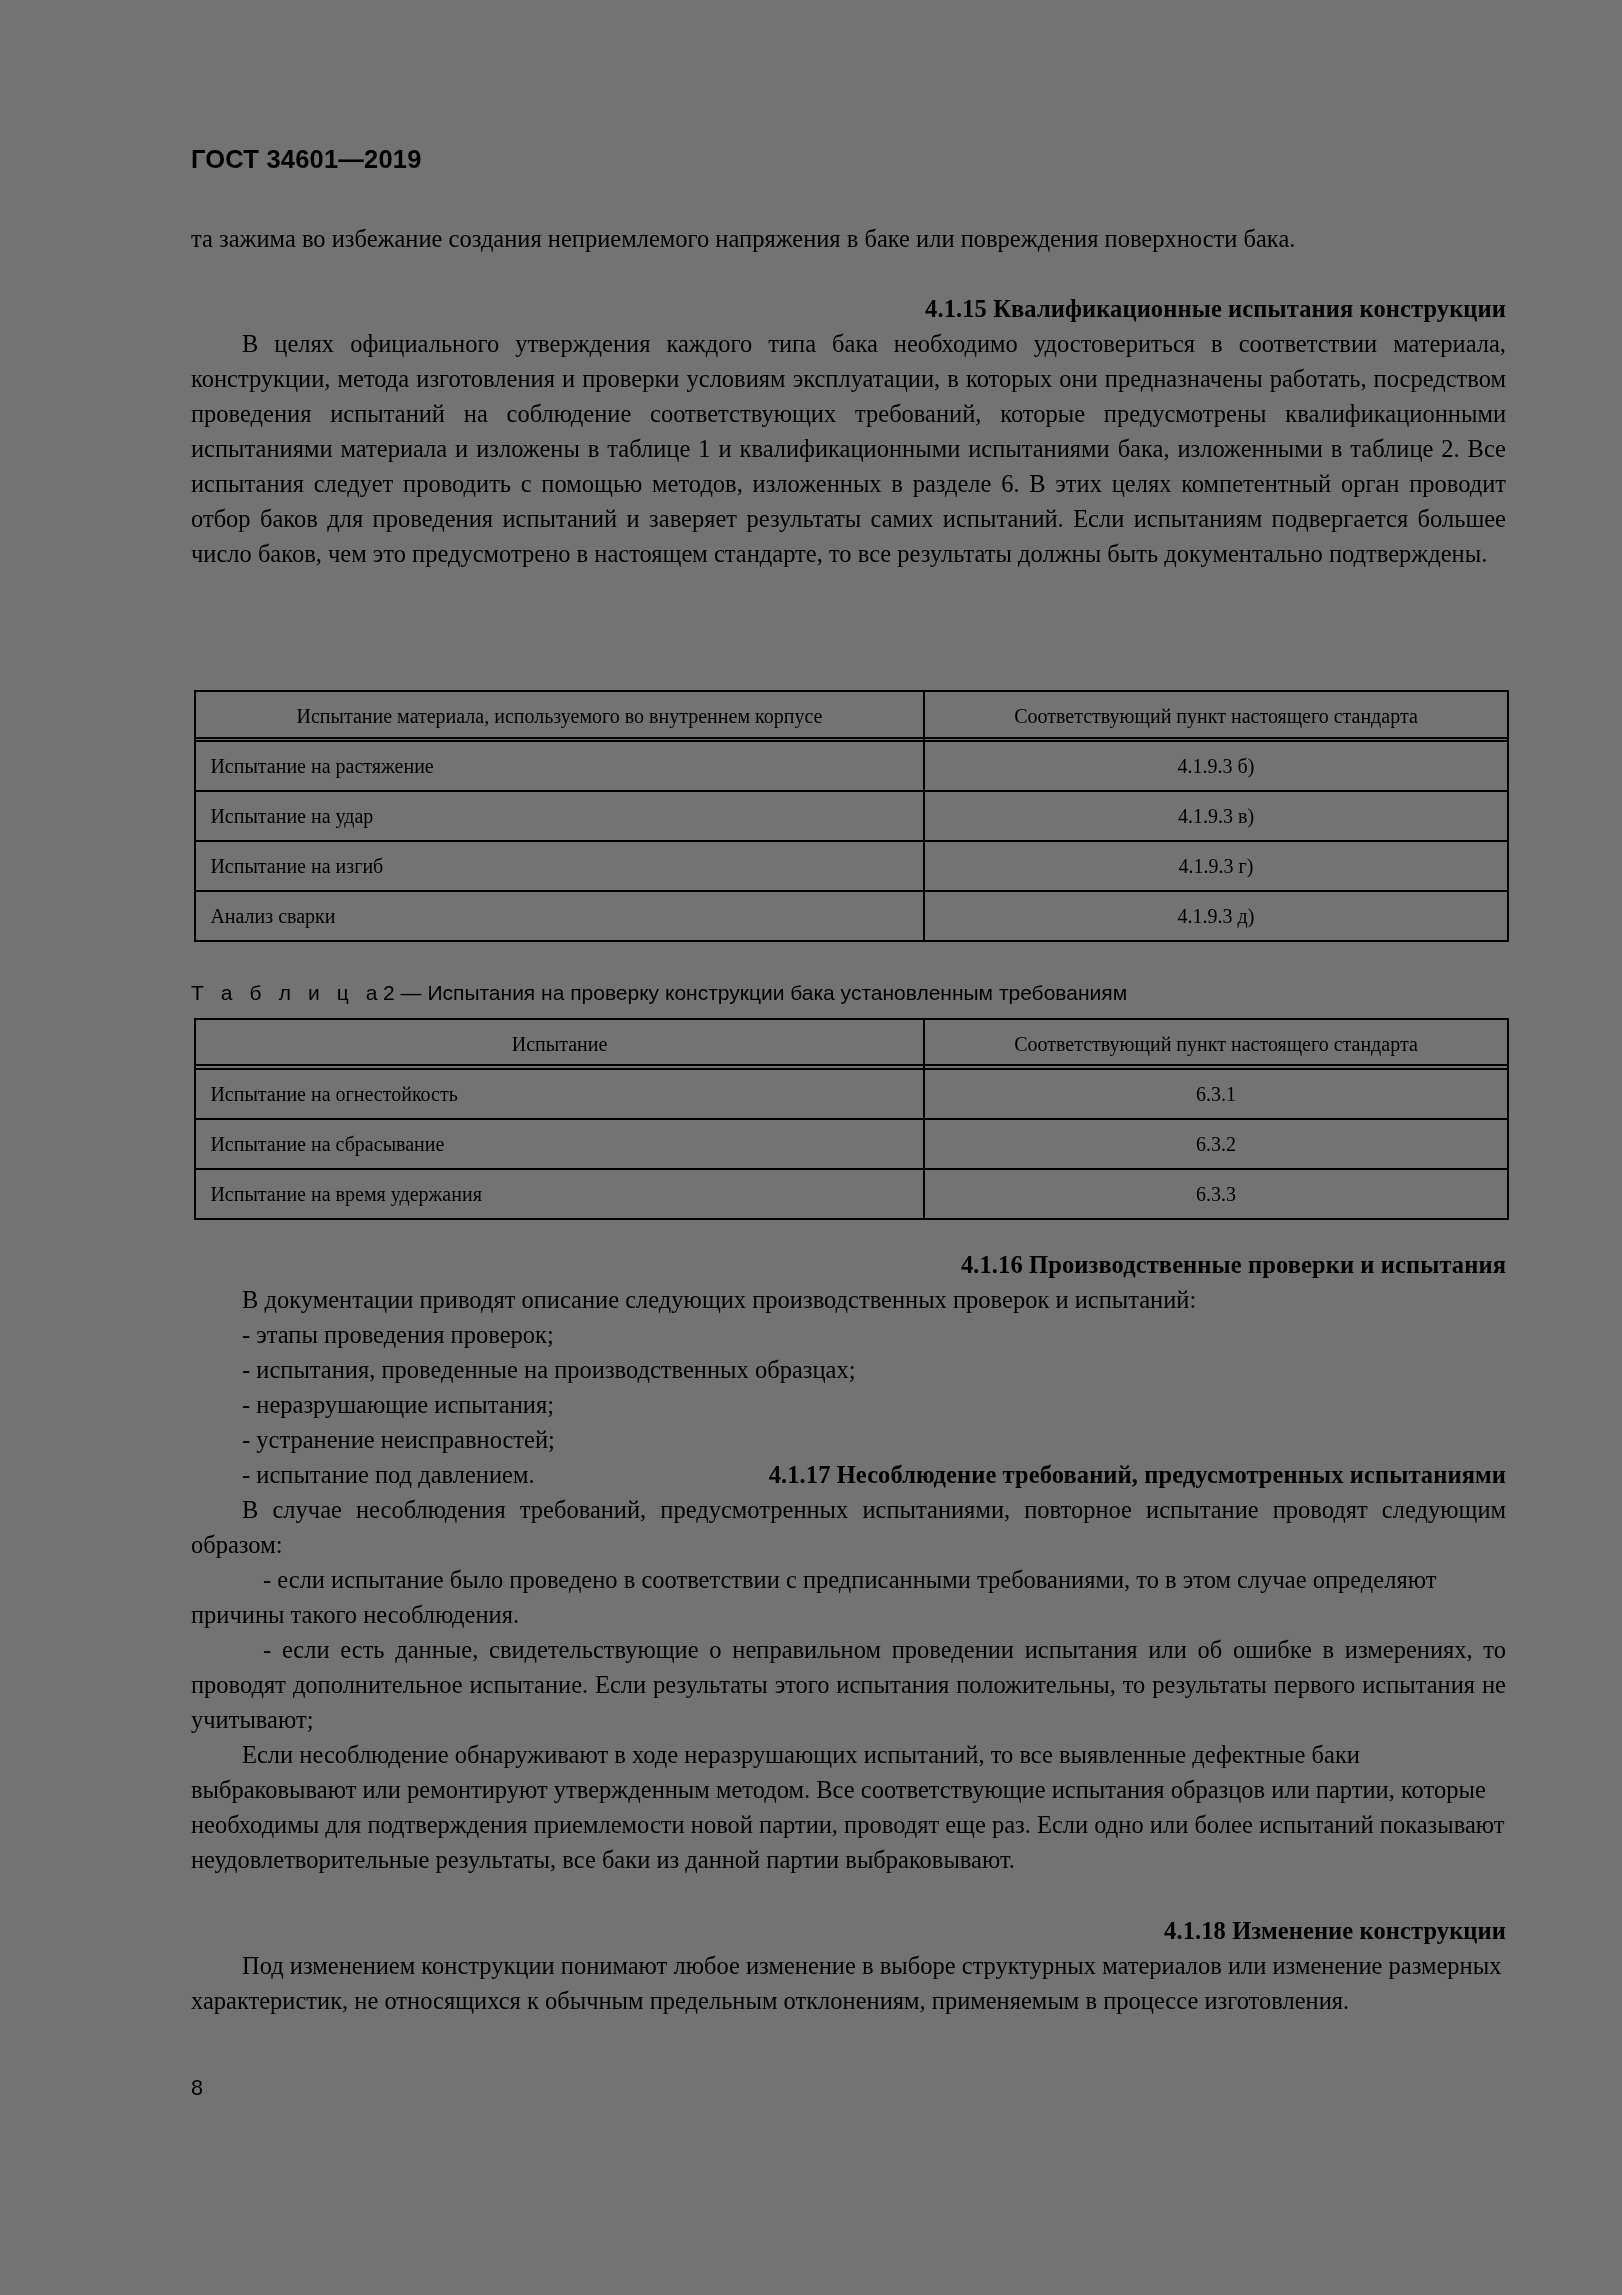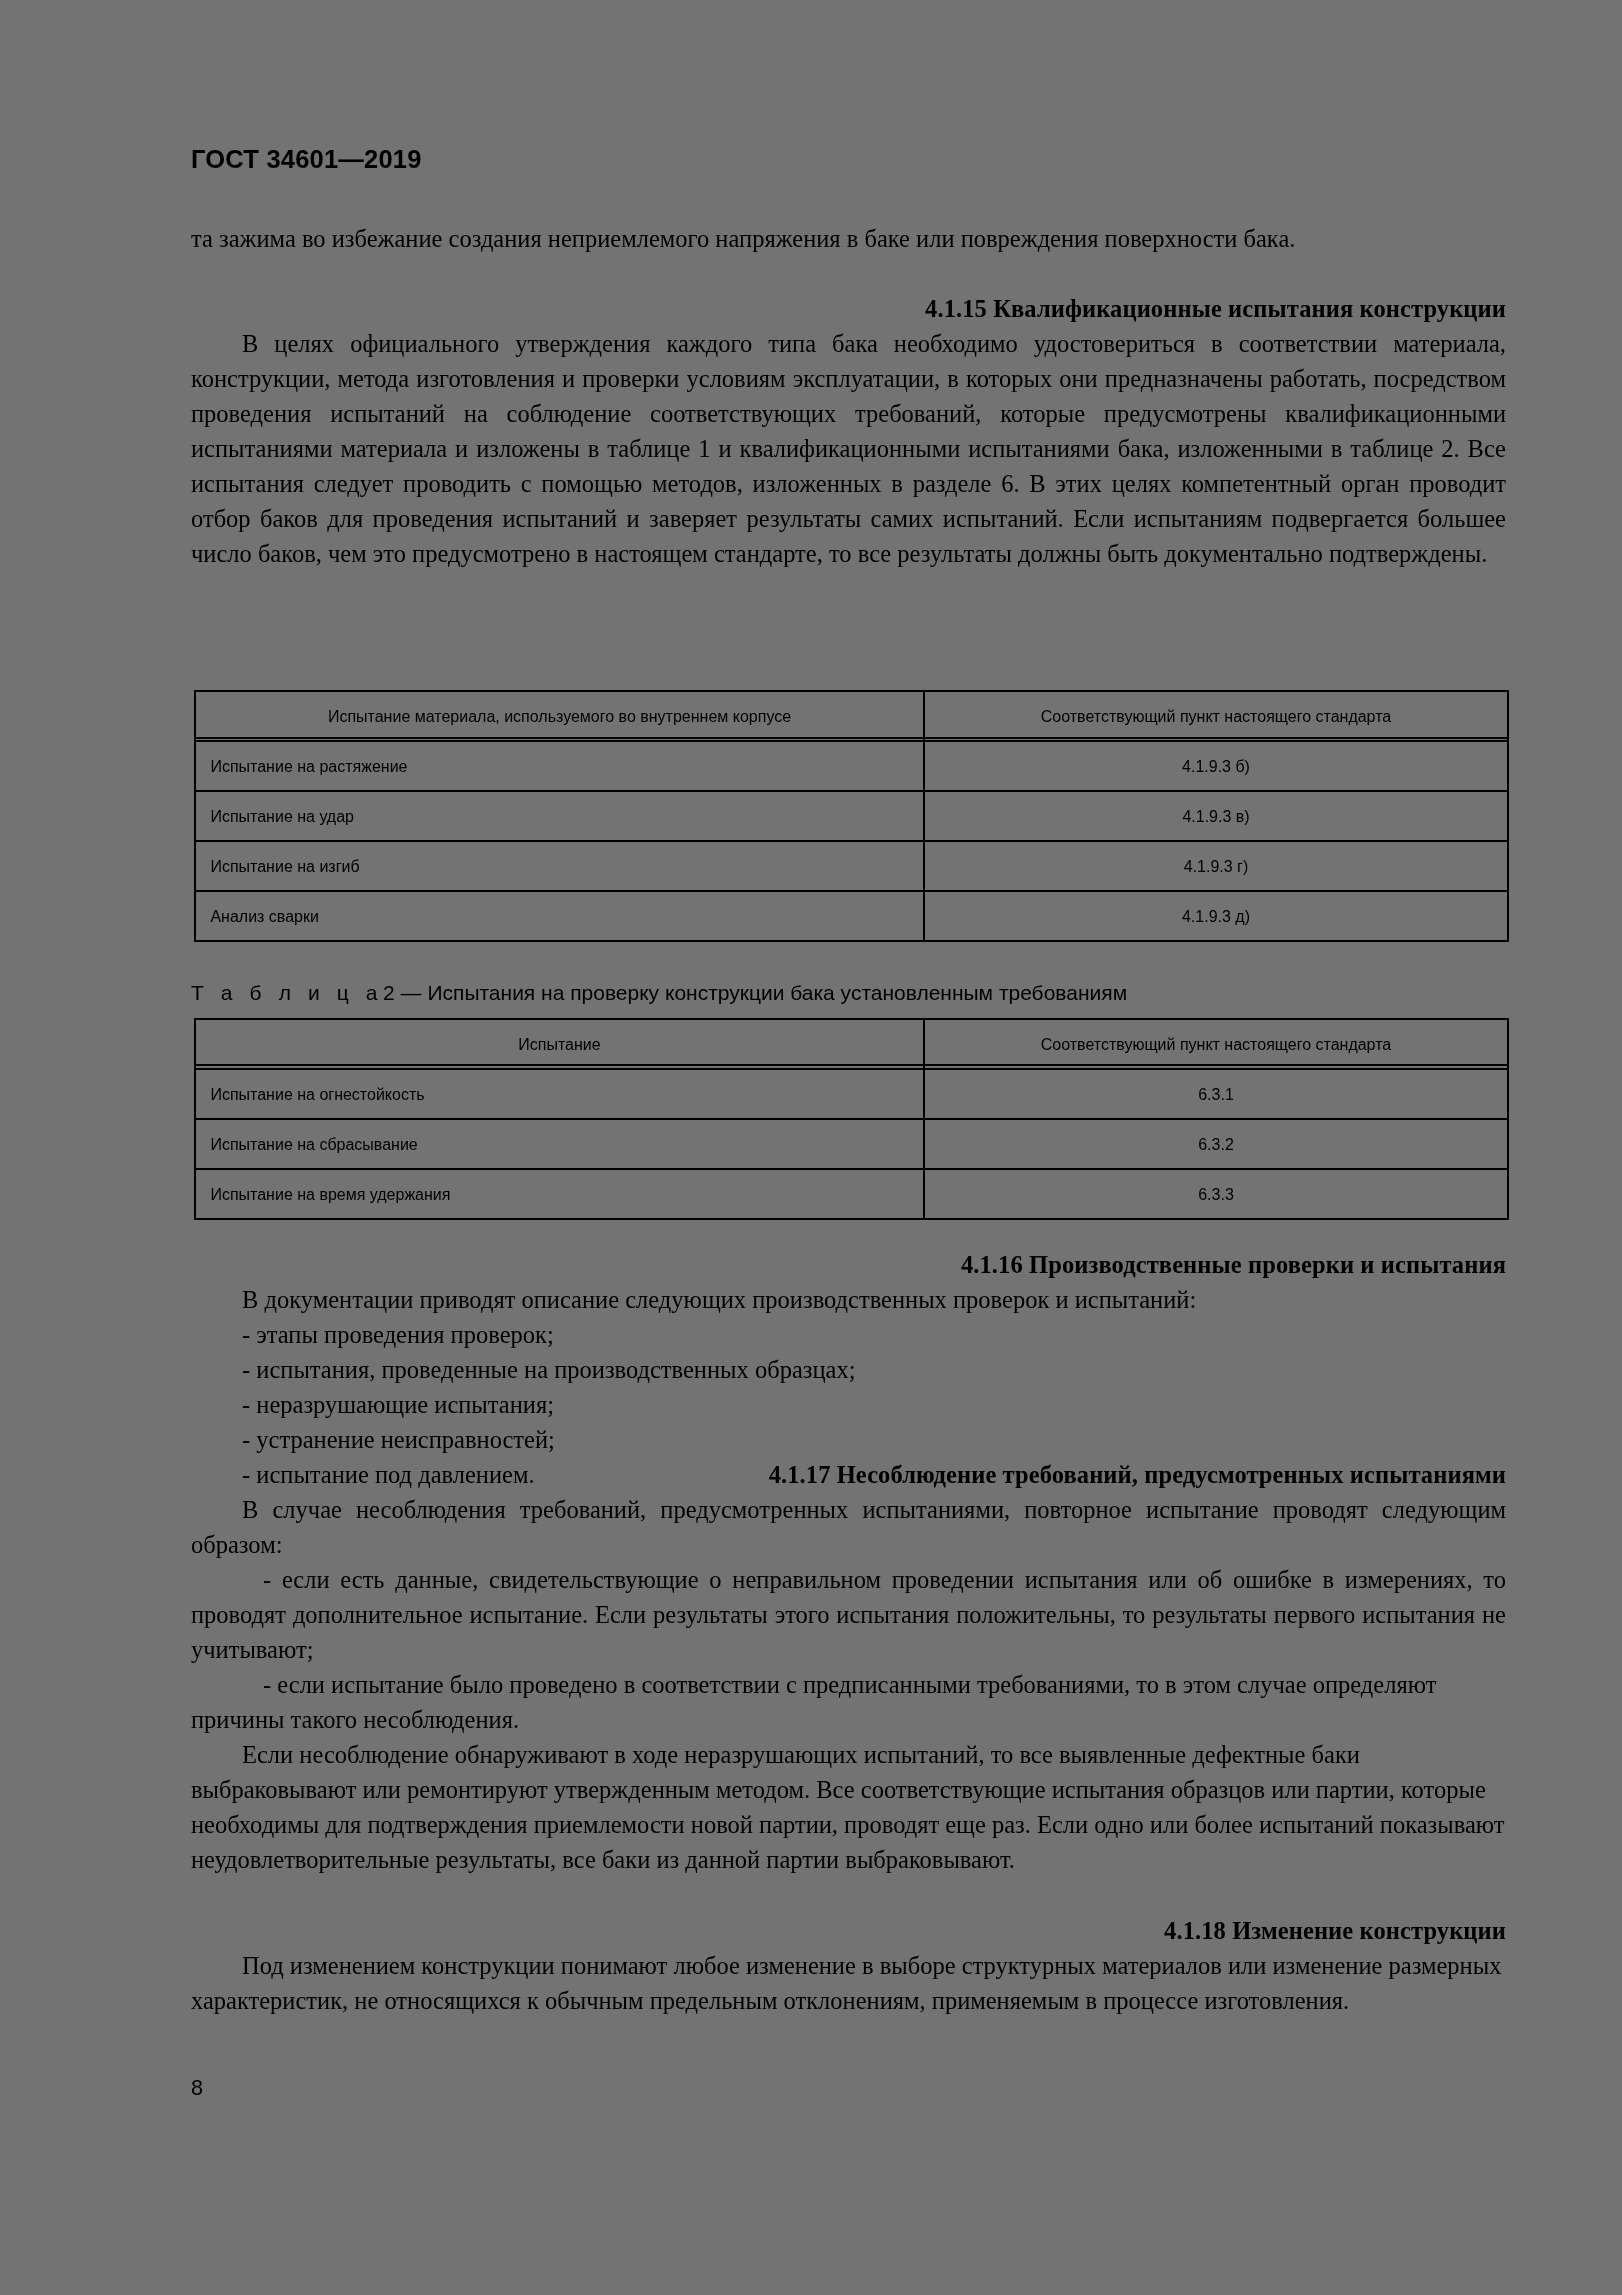--- a/index.html
+++ b/index.html
@@ -87,21 +87,22 @@
     letter-spacing: 5.6px;
   }
 
   
   table.gost {
     position: absolute;
     left: 194px;
     width: 1313px;
     border-collapse: collapse;
     table-layout: fixed;
-    font-size: 16px;
+    font-size: 20px;
+    font-family: Liberation Serif, serif;
   }
   table.gost col.c1 { width: 729px; }
   table.gost col.c2 { width: 584px; }
 
   table.gost th,
   table.gost td {
     border-left: 2px solid #000;
     border-right: 2px solid #000;
     border-top: 2px solid #000;
     border-bottom: 2px solid #000;
@@ -222,22 +223,22 @@
       <li>-  испытания, проведенные на производственных образцах;</li>
       <li>-  неразрушающие испытания;</li>
       <li>-  устранение неисправностей;</li>
       <li>-  испытание под давлением.</li>
     </ul>
   </div>
 
   <div class="body-block" style="top: 1457px;">
     <h4 class="heading">4.1.17 Несоблюдение требований, предусмотренных испытаниями</h4>
     <p class="para indent">В случае несоблюдения требований, предусмотренных испытаниями, повторное испытание проводят следующим образом:</p>
+    <p class="para last-left" style="text-indent: 72px;">-  если испытание было проведено в соответствии с предписанными требованиями, то в этом случае определяют причины такого несоблюдения.</p>
     <p class="para" style="text-indent: 72px;">-  если есть данные, свидетельствующие о неправильном проведении испытания или об ошибке в измерениях, то проводят дополнительное испытание. Если результаты этого испытания положительны, то результаты первого испытания не учитывают;</p>
-    <p class="para last-left" style="text-indent: 72px;">-  если испытание было проведено в соответствии с предписанными требованиями, то в этом случае определяют причины такого несоблюдения.</p>
     <p class="para indent last-left">Если несоблюдение обнаруживают в ходе неразрушающих испытаний, то все выявленные дефектные баки выбраковывают или ремонтируют утвержденным методом. Все соответствующие испытания образцов или партии, которые необходимы для подтверждения приемлемости новой партии, проводят еще раз. Если одно или более испытаний показывают неудовлетворительные результаты, все баки из данной партии выбраковывают.</p>
   </div>
 
   <div class="body-block" style="top: 1913px;">
     <h4 class="heading">4.1.18 Изменение конструкции</h4>
     <p class="para indent last-left">Под изменением конструкции понимают любое изменение в выборе структурных материалов или изменение размерных характеристик, не относящихся к обычным предельным отклонениям, применяемым в процессе изготовления.</p>
   </div>
 
   <div class="page-number">8</div>
 

